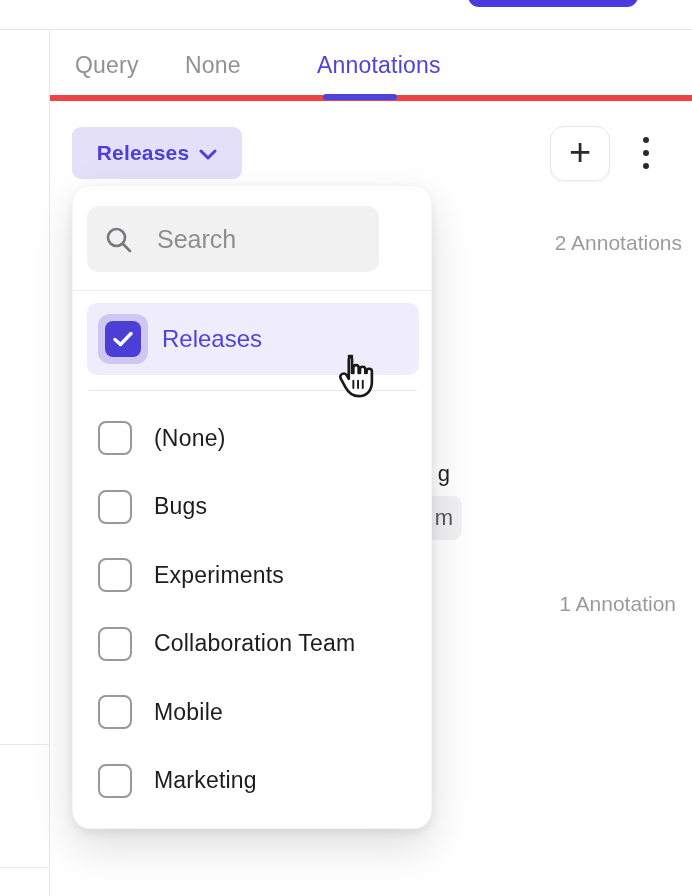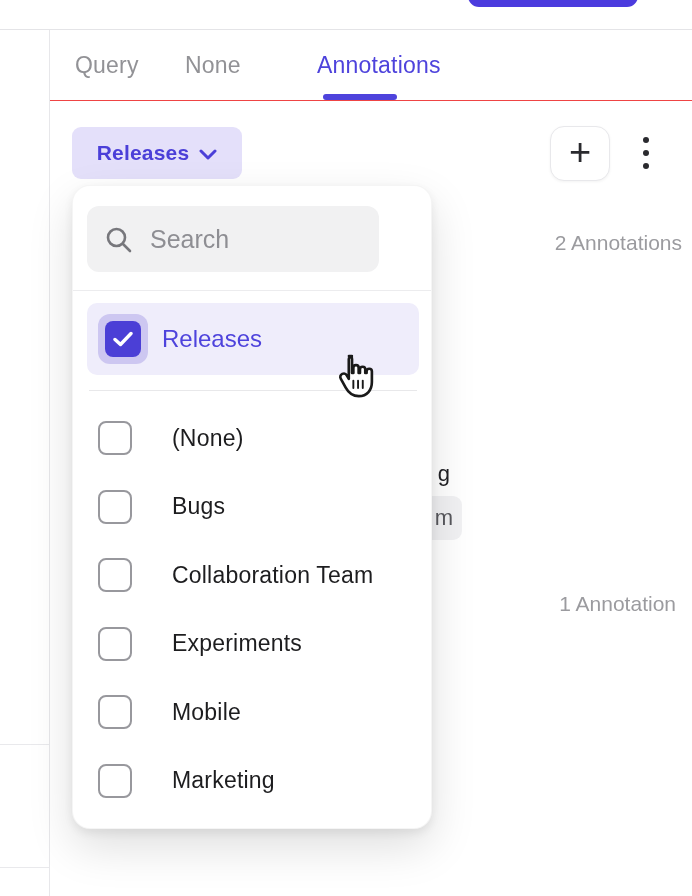--- a/index.html
+++ b/index.html
@@ -27,21 +27,21 @@
     position: absolute; left: 0; top: 30px; width: 50px; height: 866px;
     background: #ffffff; border-right: 1px solid #e7e7ea; z-index: 1;
   }
   .rail-line { position: absolute; left: 0; width: 49px; height: 1px; background: #e9e9ec; }
   .rail-line.one { top: 714px; }
   .rail-line.two { top: 837px; }
 
   
   .tabs-bar {
     position: absolute; left: 50px; top: 30px; width: 642px; height: 71px;
-    background: #ffffff; border-bottom: 1px solid #ef4444; z-index: 2;
+    background: #ffffff; border-bottom: 6px solid #ef4444; z-index: 2;
   }
   .tab {
     position: absolute; top: 0; height: 70px; display: flex; align-items: center;
     font-size: 23px; font-weight: 500; color: #929296; cursor: pointer; letter-spacing: .2px;
   }
   .tab.query { left: 25px; }
   .tab.chart { left: 135px; }
   .tab.annotations { left: 240px; color: #4e43dc; margin-left: 27px; }
   .tab-underline {
     position: absolute; left: 273px; top: 64px; width: 74px; height: 6px;
@@ -92,21 +92,21 @@
   
   .dropdown-panel {
     position: absolute; left: 72px; top: 185px; width: 360px; height: 644px;
     background: #ffffff; border-radius: 18px; z-index: 10;
     box-shadow: 0 4px 10px rgba(0,0,0,0.07), 0 18px 45px rgba(0,0,0,0.13);
     border: 1px solid rgba(0,0,0,0.04);
   }
   .search-box {
     position: absolute; left: 14px; top: 20px; width: 292px; height: 66px;
     background: #f1f1f2; border-radius: 12px; display: flex; align-items: center;
-    padding: 0 18px; gap: 18px;
+    padding: 0 18px; gap: 25px;
   }
   .search-box input {
     border: none; outline: none; background: transparent; flex: 1;
     font-family: "Liberation Sans", sans-serif; font-size: 25px; color: #333;
   }
   .search-box input::placeholder { color: #8e8e93; }
   .search-icon { width: 27px; height: 27px; flex: 0 0 auto; }
 
   .panel-divider-full { position: absolute; left: 0; top: 104px; width: 100%; height: 1px; background: #ececee; }
   .panel-divider-inset { position: absolute; left: 16px; top: 204px; width: 328px; height: 1px; background: #e8e8ea; }
@@ -122,21 +122,21 @@
   }
   .checkbox-checked {
     width: 36px; height: 36px; border-radius: 8px; background: #4b3fd6;
     display: flex; align-items: center; justify-content: center;
   }
   .checkmark { width: 20px; height: 16px; }
   .selected-row .label { color: #4e43dc; font-size: 24px; font-weight: 500; }
 
   .options-list { position: absolute; left: 14px; top: 218px; width: 332px; }
   .option-row {
-    height: 68.5px; display: flex; align-items: center; gap: 40px;
+    height: 68.5px; display: flex; align-items: center; gap: 22px;
     padding-left: 11px; cursor: pointer;
   }
   .checkbox-empty {
     width: 34px; height: 34px; border-radius: 8px; background: #ffffff;
     border: 2px solid #98989d; flex: 0 0 auto;
   }
   .option-row .label { font-size: 23px; font-weight: 500; color: #1d1d1f; letter-spacing: .2px; }
 
   
   .cursor-pointer-wrap { position: absolute; left: 332px; top: 352px; width: 48px; height: 50px; z-index: 30; pointer-events: none; }
@@ -213,25 +213,25 @@
     <div class="option-row">
       <span class="checkbox-empty"></span>
       <span class="label">(None)</span>
     </div>
     <div class="option-row">
       <span class="checkbox-empty"></span>
       <span class="label">Bugs</span>
     </div>
     <div class="option-row">
       <span class="checkbox-empty"></span>
+      <span class="label">Experiments</span>
+    </div>
+    <div class="option-row">
+      <span class="checkbox-empty"></span>
       <span class="label">Collaboration Team</span>
-    </div>
-    <div class="option-row">
-      <span class="checkbox-empty"></span>
-      <span class="label">Experiments</span>
     </div>
     <div class="option-row">
       <span class="checkbox-empty"></span>
       <span class="label">Mobile</span>
     </div>
     <div class="option-row">
       <span class="checkbox-empty"></span>
       <span class="label">Marketing</span>
     </div>
   </div>

